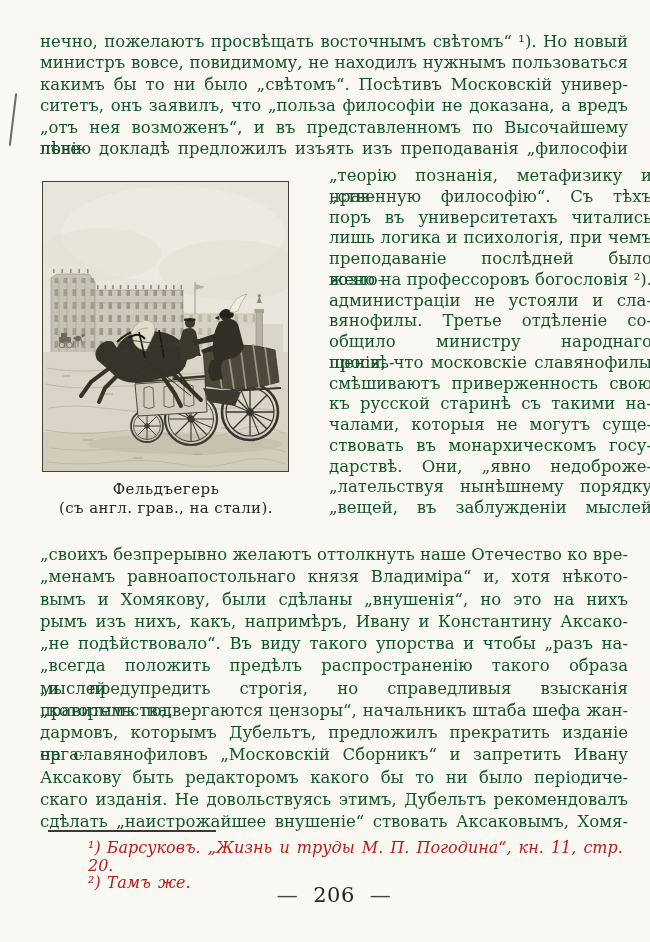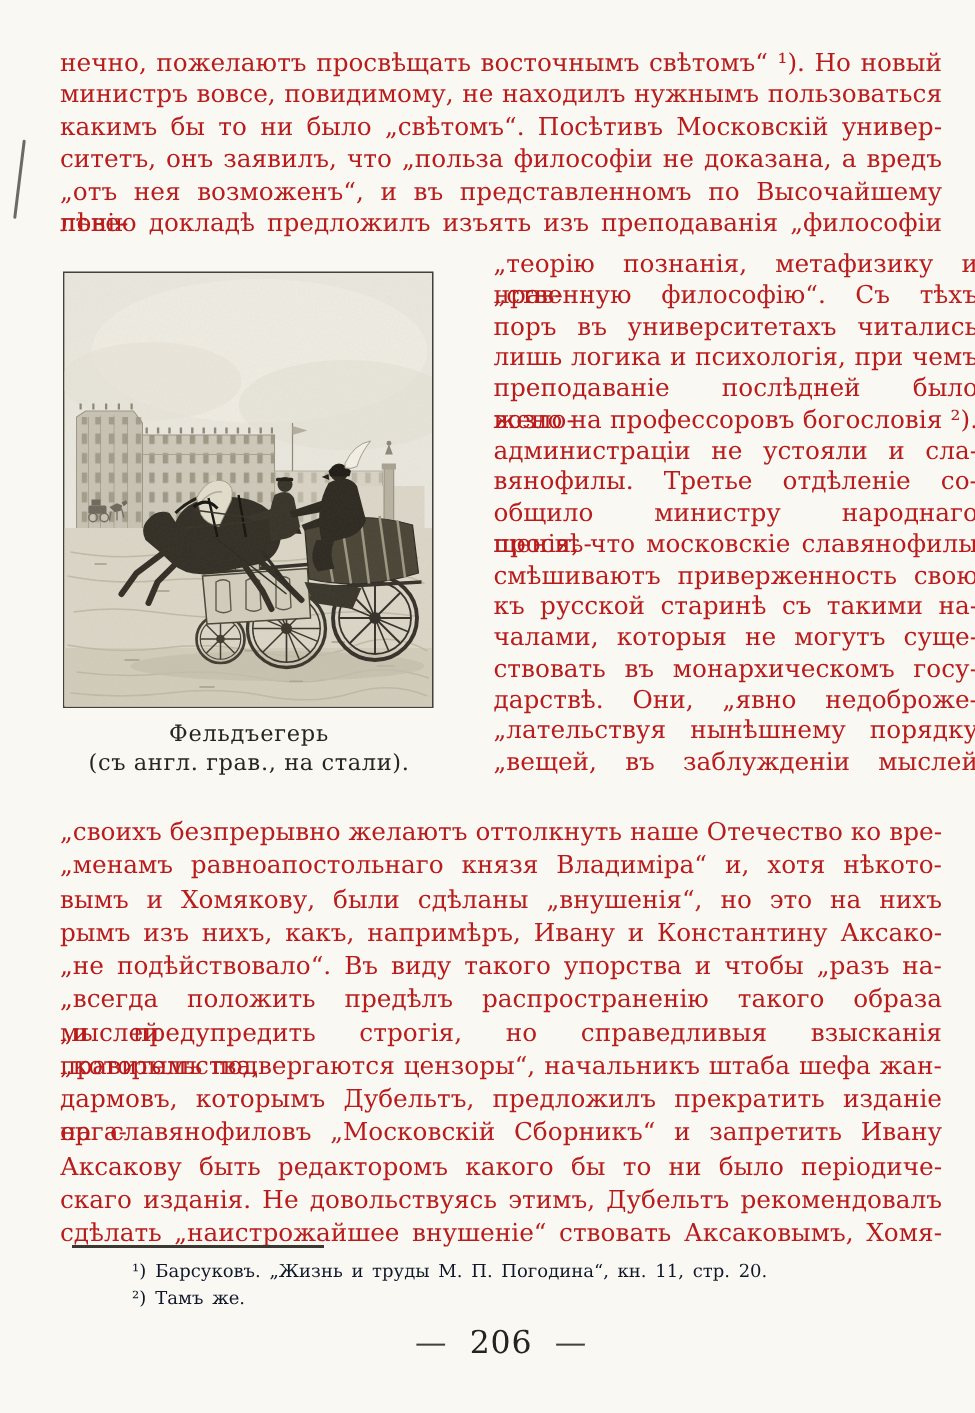--- a/index.html
+++ b/index.html
@@ -4,21 +4,21 @@
 <style>
   html,body { margin:0; padding:0; background:#d8d5cd; }
   .page {
     position:relative; width:650px; height:942px;
     background:#faf8f2; overflow:hidden;
     font-family:"DejaVu Serif", serif; color:#1d1b17;
   }
   .para { position:absolute; }
   .tline {
     font-size:16.5px; text-align:justify; text-align-last:justify;
-    white-space:normal; color:#b91c1c;
+    white-space:normal; color:#14532d;
   }
   .para1 { left:40px; top:31px; width:588px; }
   .para1 .tline { line-height:21.4px; height:21.4px; }
   .colm  { left:305px; top:166px; width:323px;margin-left:24px; }
   .colm .tline { line-height:20.75px; height:20.75px; }
   .colm .indent { padding-left:26px; box-sizing:border-box; }
   .para2 { left:40px; top:544px; width:588px; }
   .para2 .tline { line-height:22.25px; height:22.25px; }
 
   .pen-mark {
@@ -37,21 +37,21 @@
     text-align:center; color:#28251f;
   }
   .caption .cap1 { font-size:15px; line-height:20px; letter-spacing:.5px; }
   .caption .cap2 { font-size:15px; line-height:19px; letter-spacing:.4px; }
 
   .fn-rule {
     position:absolute; left:48px; top:830px; width:168px;
     border-top:2px solid #3c3933;
   }
   .footnotes { position:absolute; left:88px; top:839px; width:540px; }
-  .fn-row { font-size:12px; line-height:17.5px; word-spacing:2px; color:#0f172a; }
+  .fn-row { font-size:16px; line-height:17.5px; word-spacing:2px; color:#b91c1c;font-style:italic; }
   .fn-marker { margin-right:6px; }
 
   .page-number {
     position:absolute; left:0; top:883px; width:668px; text-align:center;
     font-size:21px; color:#26241f; letter-spacing:.5px;
   }
   .page-number .dash { margin:0 15px; color:#44413a; }
 </style>
 </head>
 <body>

